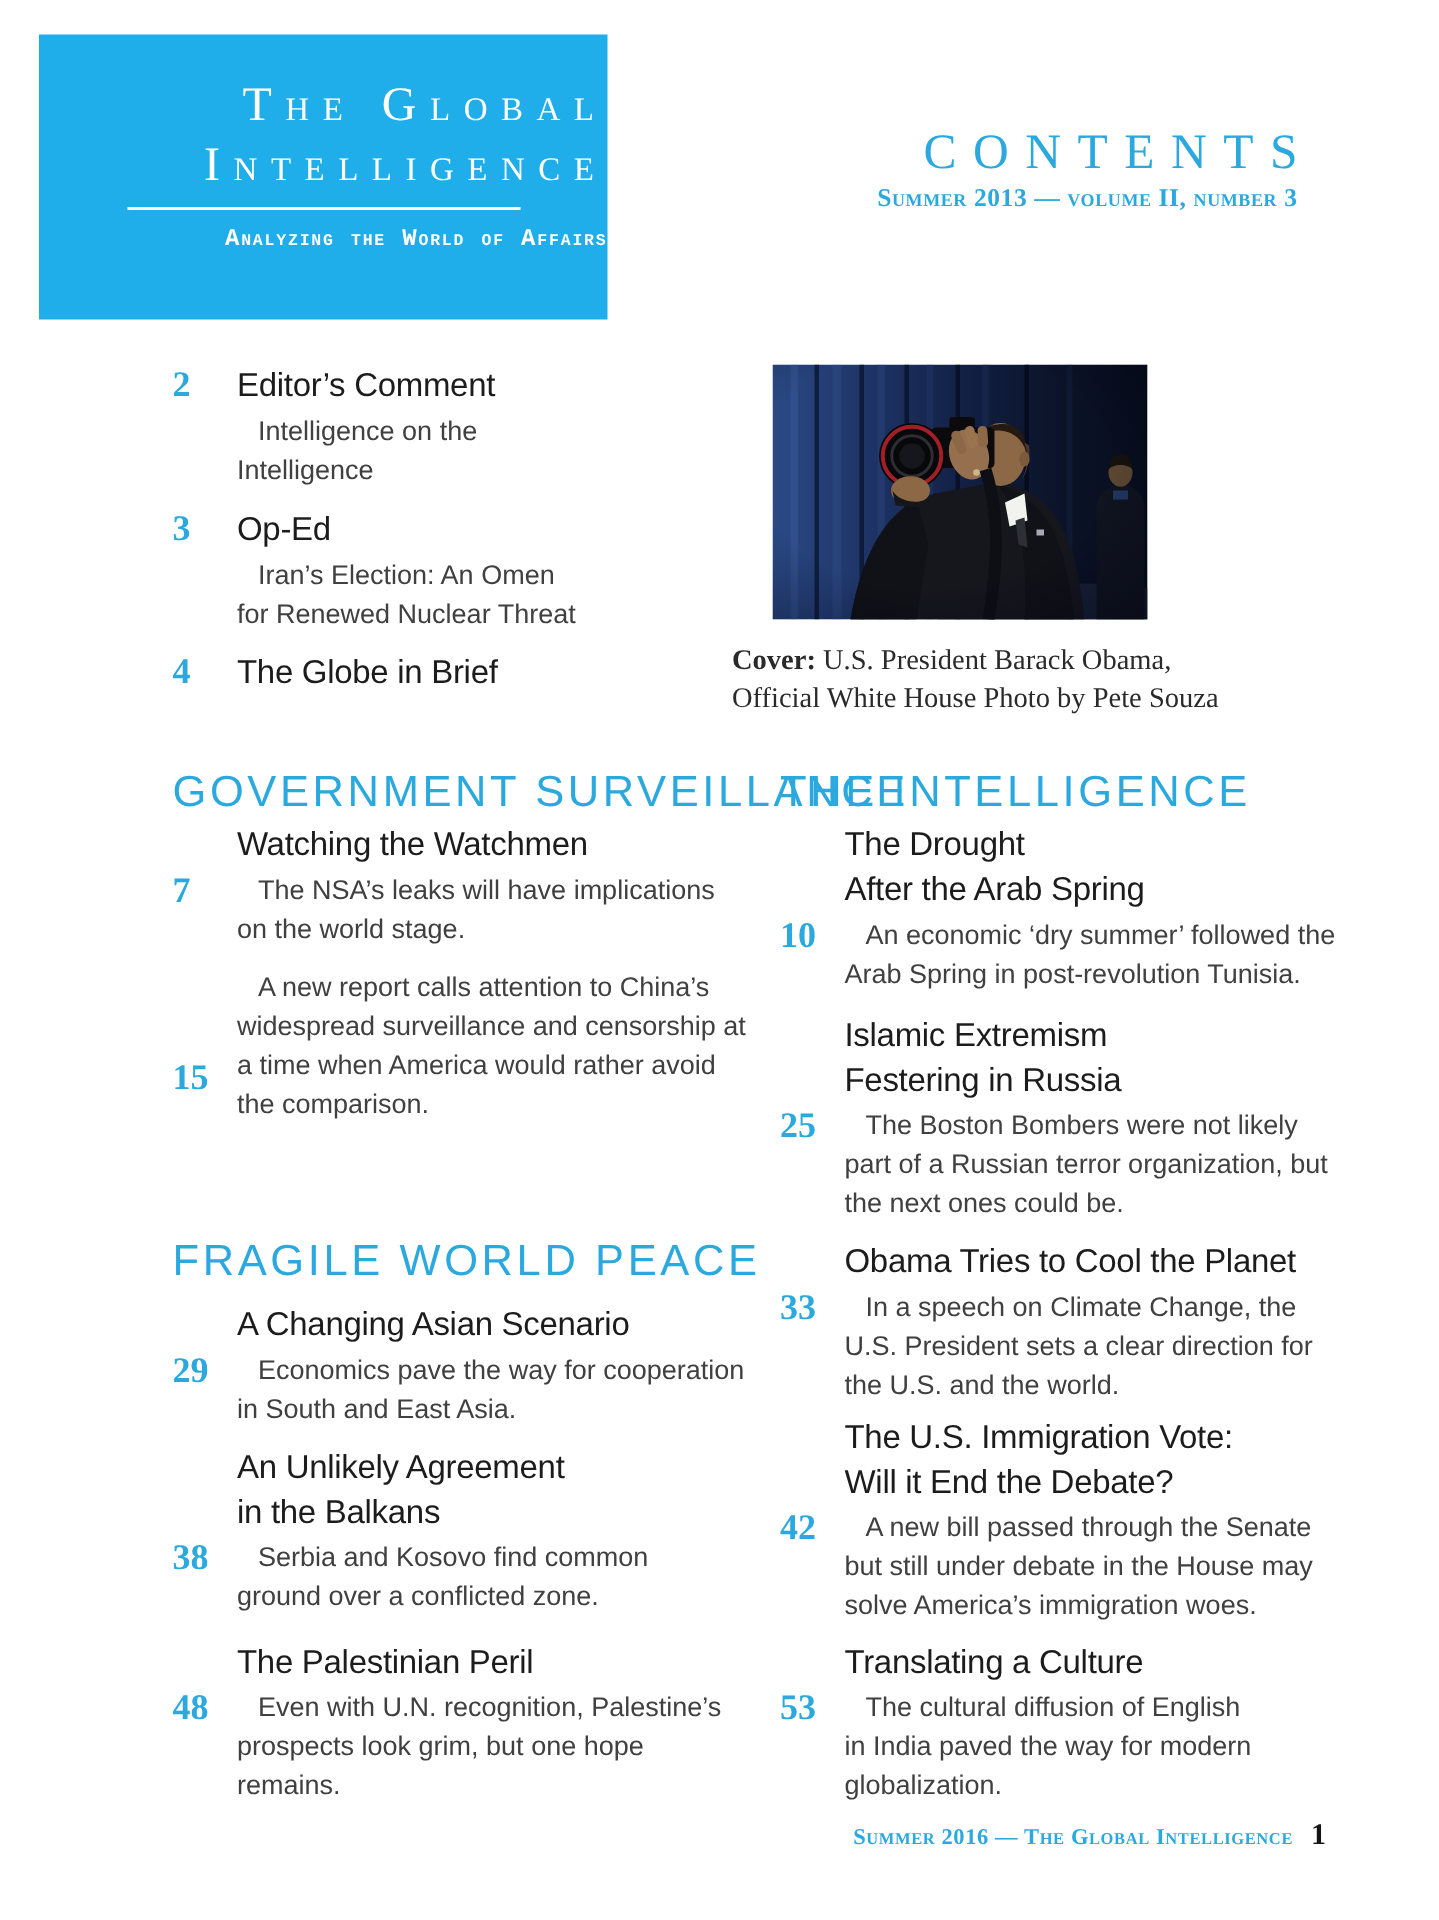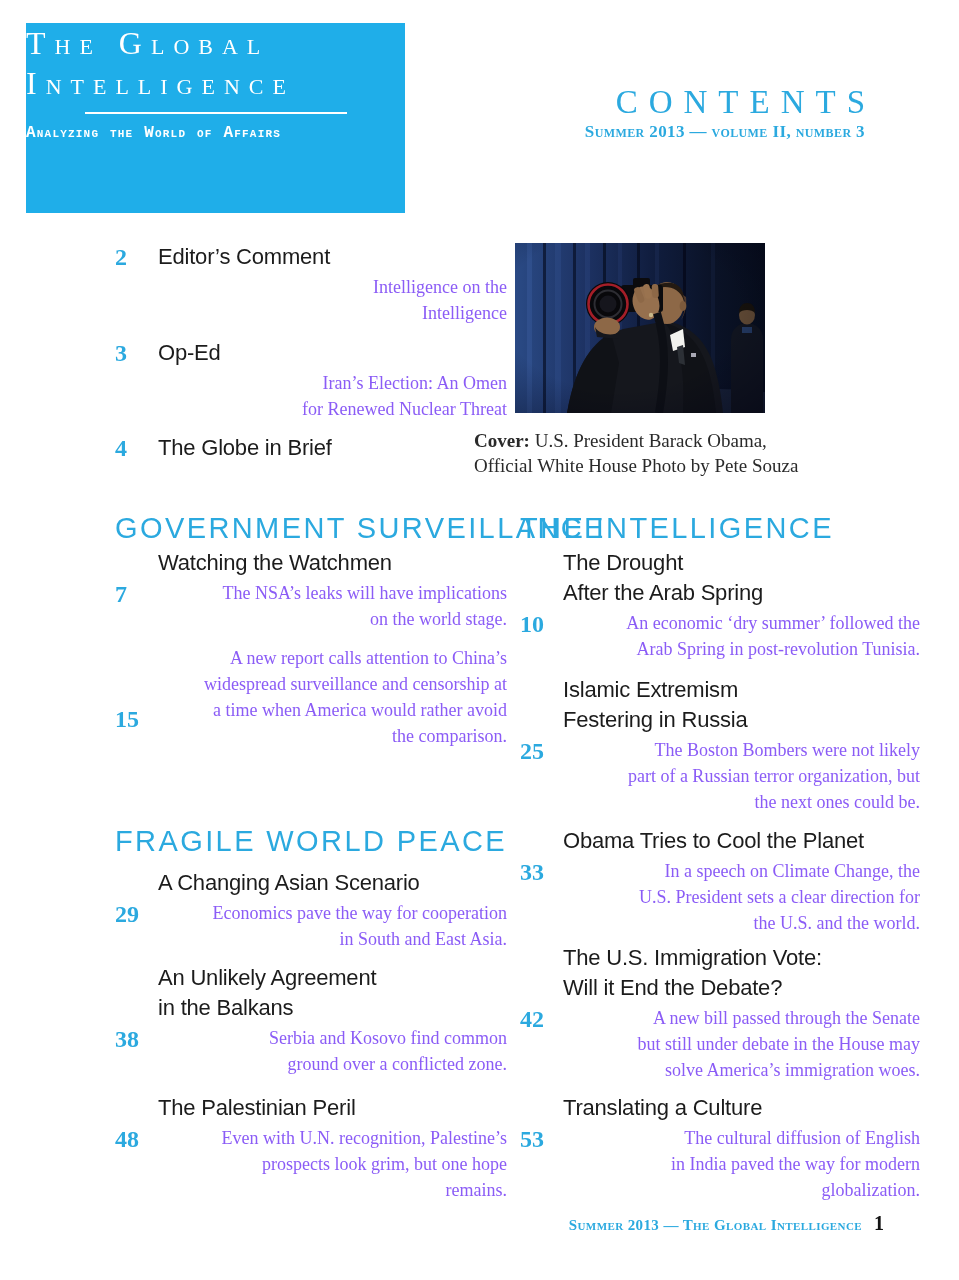--- a/index.html
+++ b/index.html
@@ -13,21 +13,22 @@
     overflow: hidden;
   }
 
   
   .masthead {
     position: absolute;
     left: 26px; top: 23px;
     width: 379px; height: 190px;
     background: #1faee9;
     color: #ffffff;
-    text-align: left;
+    text-align: right;
+    padding-top: 26px;
   }
   .masthead .mast-title {
     font-family: "Liberation Serif", serif;
     font-variant: small-caps;
     font-weight: 500;
     font-size: 32px;
     line-height: 40px;
     letter-spacing: 9px;
     white-space: nowrap;
   }
@@ -73,21 +74,21 @@
 
   
   .cover-photo {
     position: absolute;
     left: 515px; top: 243px;
     width: 250px; height: 170px;
     display: block;
   }
   .cover-caption {
     position: absolute;
-    left: 474px; top: 428px;
+    left: 488px; top: 428px;
     width: 360px;
     font-size: 19px;
     line-height: 25px;
     color: #2a2a2a;
     white-space: pre-line;
   }
   .cover-caption .cap-label { font-weight: 700; }
 
   
   .section-header {
@@ -122,28 +123,27 @@
   .entry .title {
     font-family: "Liberation Sans", sans-serif;
     font-weight: 400;
     font-size: 22px;
     line-height: 30px;
     letter-spacing: -0.2px;
     color: #1c1c1c;
     white-space: pre-line;
   }
   .entry .desc {
-    font-family: Liberation Serif, serif;
+    font-family: Liberation Sans, sans-serif;
     font-size: 18px;
     line-height: 26px;
-    color: #8b5cf6;
+    color: #404040;
     text-indent: 14px;
     margin-top: 2px;
     white-space: pre-line;
-    text-align: right;
   }
   .col-left  { left: 115px; width: 392px; }
   .col-right { left: 520px; width: 400px; }
 
   
   .footer {
     position: absolute;
     top: 1212px; right: 75px;
     display: flex;
     align-items: baseline;
@@ -385,17 +385,17 @@
     <div class="num">53</div>
     <div class="body">
       <div class="title">Translating a Culture</div>
       <div class="desc">The cultural diffusion of English
 in India paved the way for modern
 globalization.</div>
     </div>
   </div>
 
   <div class="footer">
-    <span class="footer-issue">Summer 2013 — The Global Intelligence</span>
+    <span class="footer-issue">Summer 2016 — The Global Intelligence</span>
     <span class="footer-page">1</span>
   </div>
 
 </div>
 
 </body></html>

